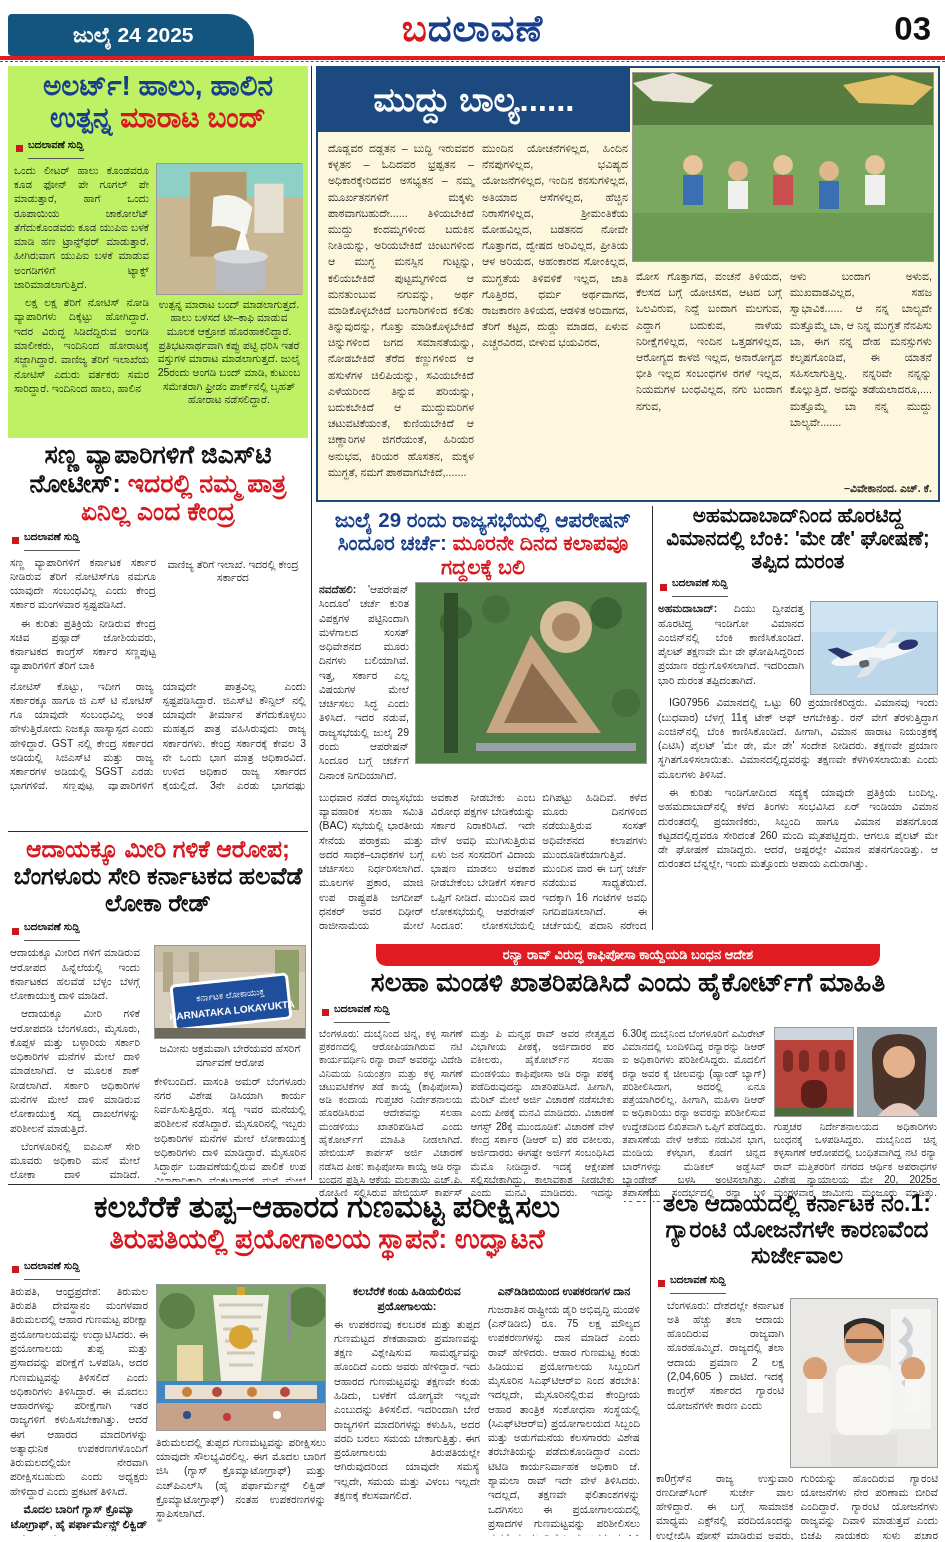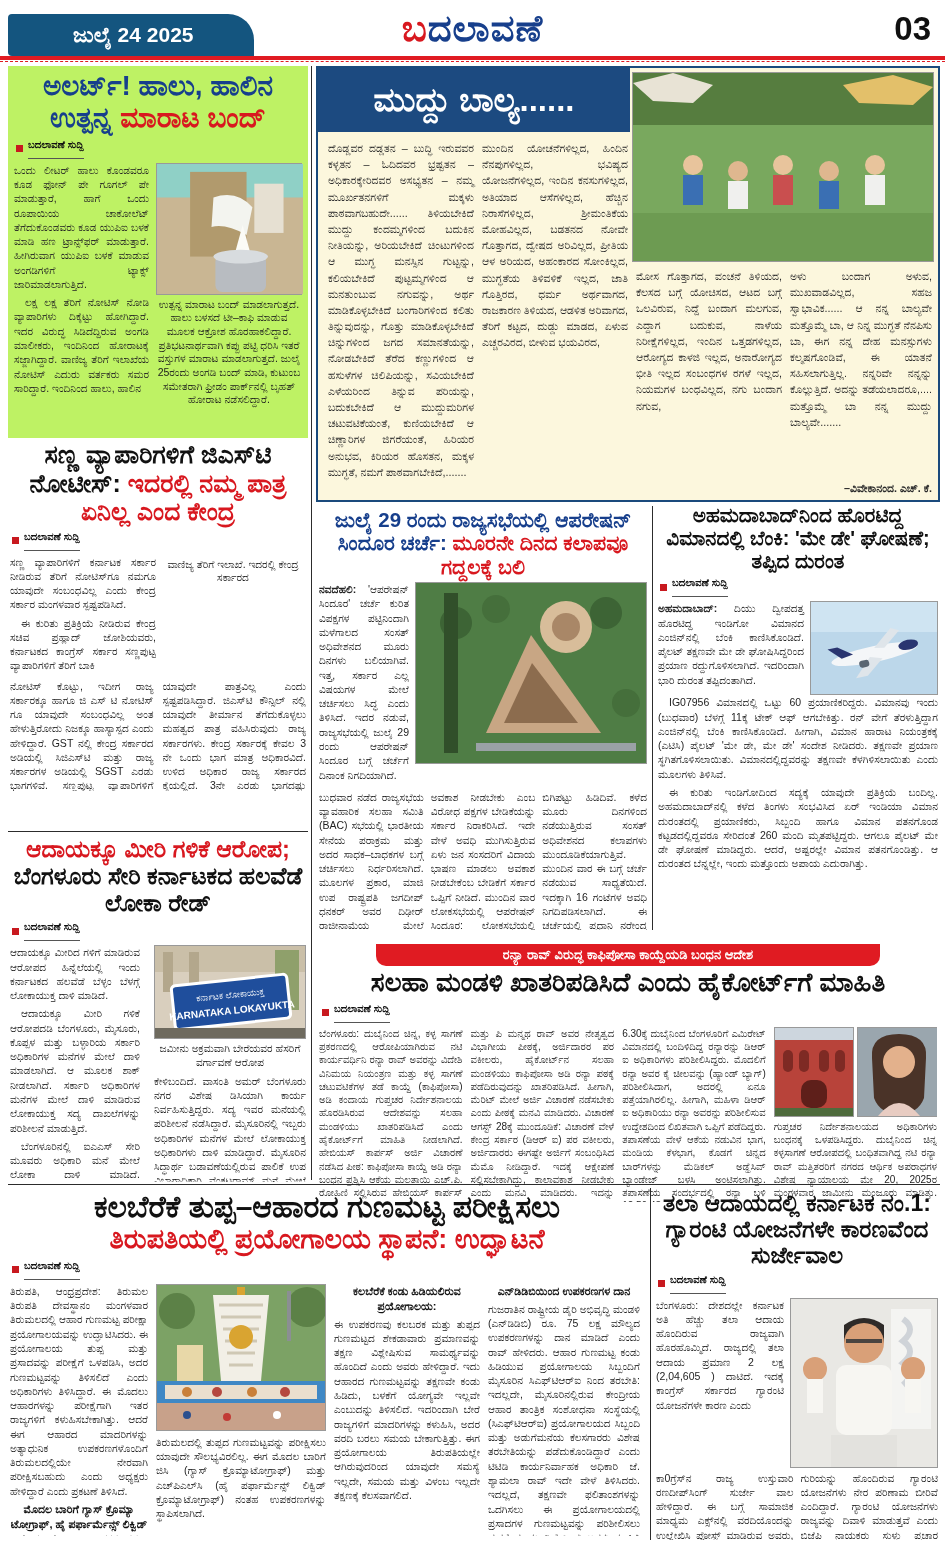--- a/index.html
+++ b/index.html
@@ -79,21 +79,21 @@
   .temple .hl1{font-size:30px;} .temple .hl2{font-size:27px;}
   .temple-row{display:flex;gap:8px;margin-top:2px;}
   .tc1{width:138px;height:252px;overflow:hidden;}
   .tc2{width:170px;}
   .tc3{width:146px;height:252px;overflow:hidden;}
   .tc4{width:152px;height:252px;overflow:hidden;}
   .subhead{font-size:11px;font-weight:bold;text-align:center;line-height:1.35;margin:0 0 3px 0;color:#111;}
   
   .surj{left:654px;top:1188px;width:286px;height:352px;padding:2px 2px;}
   .surj .hl{font-size:23px;}
-  .surj-row{display:flex;gap:6px;margin-top:2px;}
+  .surj-row{display:flex;gap:6px;margin-top:2px;margin-left:11px;}
   .surj-left{width:128px;} .surj-right{width:146px;}
   .surj-cols{display:flex;gap:7px;margin-top:3px;}
   .surj-cols div{width:138px;height:128px;overflow:hidden;}
   .ph{display:block;border:1px solid #999;}
   .ph svg{display:block;}
 </style>
 </head>
 <body>
 
 <div class="page">

